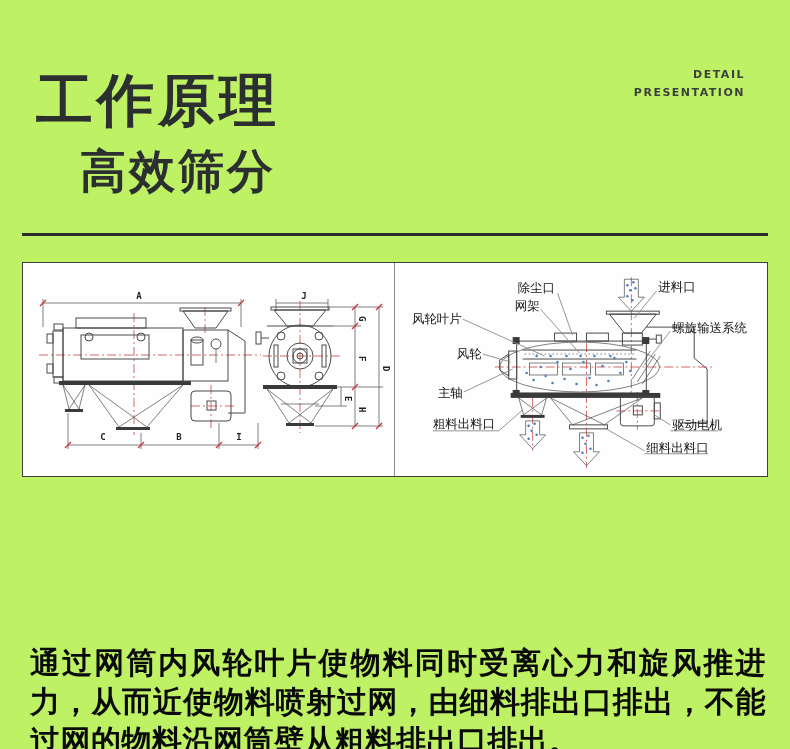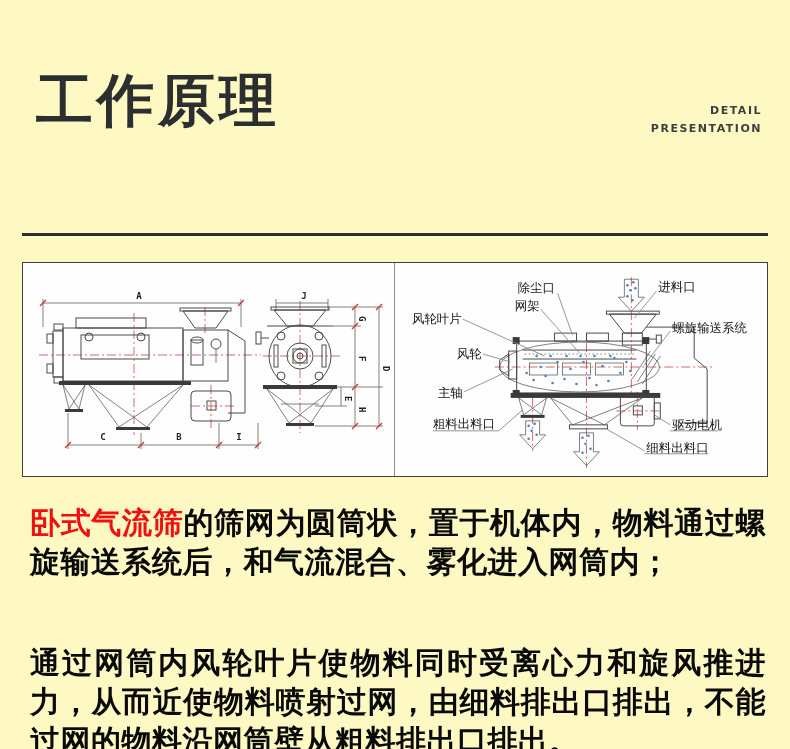--- a/index.html
+++ b/index.html
@@ -1,28 +1,28 @@
 <!DOCTYPE html>
 <html><head>
 <meta charset="utf-8">
 <style>
   * { margin:0; padding:0; box-sizing:border-box; }
   html,body { background:#e9e8e6; }
   .page {
     position:relative; width:790px; height:749px; margin:0 auto;
-    background:#fef9c3; overflow:hidden;
+    background:#bef264; overflow:hidden;
     font-family:"DejaVu Sans","Liberation Sans",sans-serif;
   }
   .title {
     position:absolute; left:36px; top:72px;
     font-size:57px; font-weight:900; color:#2c2f30; letter-spacing:4px; line-height:1;
   }
   .tagline {
-    position:absolute; right:28px; top:66px; text-align:right;
-    font-size:11px; font-weight:700; color:#3d3f3f; letter-spacing:1.5px; line-height:18px;margin-top:36px;
+    position:absolute; right:45px; top:66px; text-align:right;
+    font-size:11px; font-weight:700; color:#3d3f3f; letter-spacing:1.5px; line-height:18px;
   }
   .subtitle {
     position:absolute; left:36px; top:146px;
     font-size:46px; font-weight:900; color:#2c2f30; letter-spacing:3px; line-height:1.1;
     display:flex;
   }
   .subtitle .gap { display:inline-block; width:44px; }
   .divider {
     position:absolute; left:22px; top:233px; width:746px; height:3px; background:#2b2d2f;
   }
@@ -57,20 +57,21 @@
 
 <div class="page">
 
   <div class="title">工作原理</div>
   <div class="tagline">
     <div>DETAIL</div>
     <div>PRESENTATION</div>
   </div>
   <div class="subtitle">
     <span class="gap"></span>
+    <span>高效筛分</span>
   </div>
   <div class="divider"></div>
 
   <div class="panel">
 
     <div class="panel-cell left">
       <svg viewBox="0 0 371 213">
 
         <line class="red" x1="16" y1="92" x2="238" y2="92"></line>
         <line class="red" x1="111" y1="50" x2="111" y2="172"></line>
@@ -329,21 +330,18 @@
         <text class="lbltxt" x="278" y="69">螺旋输送系统</text>
         <text class="lbltxt" x="62" y="95">风轮</text>
         <text class="lbltxt" x="43" y="134">主轴</text>
         <text class="lbltxt" x="38" y="165">粗料出料口</text>
         <text class="lbltxt" x="278" y="166">驱动电机</text>
         <text class="lbltxt" x="252" y="189">细料出料口</text>
       </svg>
     </div>
   </div>
 
-  <div class="para p1">
-    <span class="hl-red">卧式气流筛</span><span>的筛网为圆筒状，置于机体内，物料通过螺旋输送系统后，和气流混合、雾化进入网筒内；</span>
-  </div>
 
   <div class="para p2">
     <span>通过网筒内风轮叶片使物料同时受离心力和旋风推进力，从而近使物料喷射过网，由细料排出口排出，不能过网的物料沿网筒壁从粗料排出口排出。</span>
   </div>
 
 </div>
 
 </body></html>

